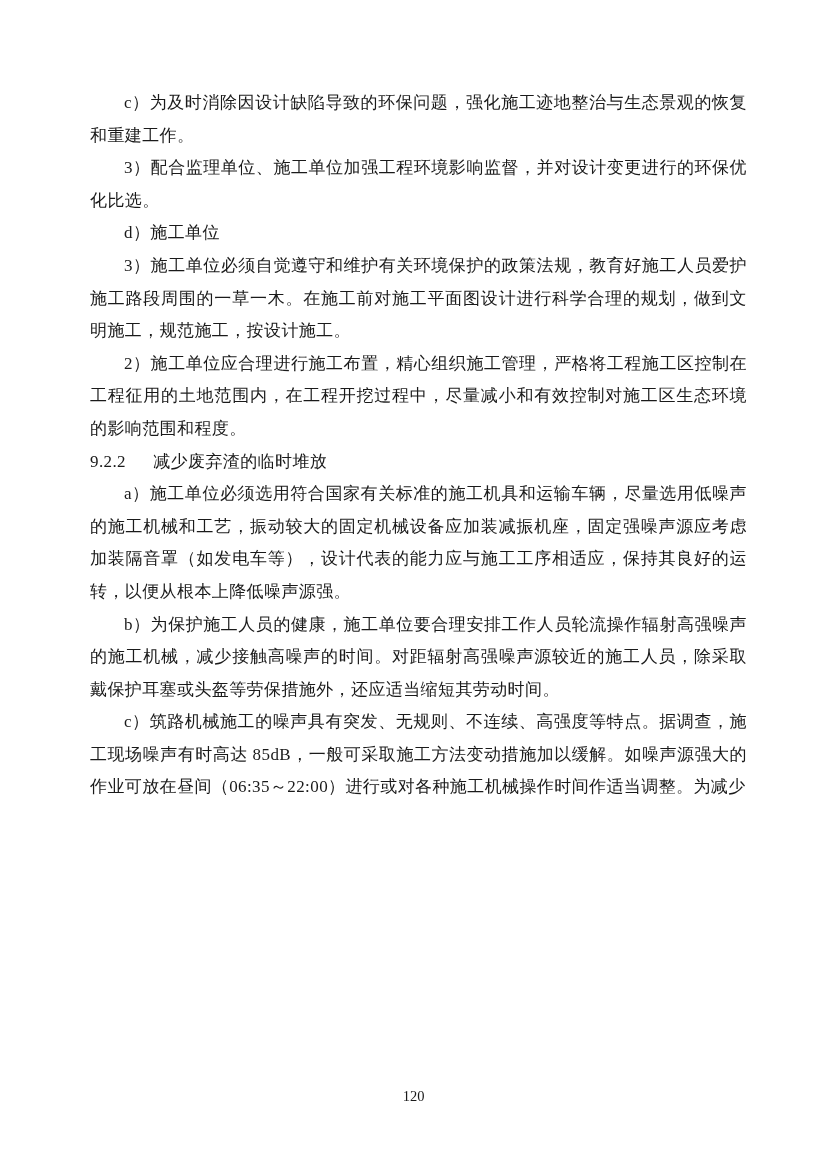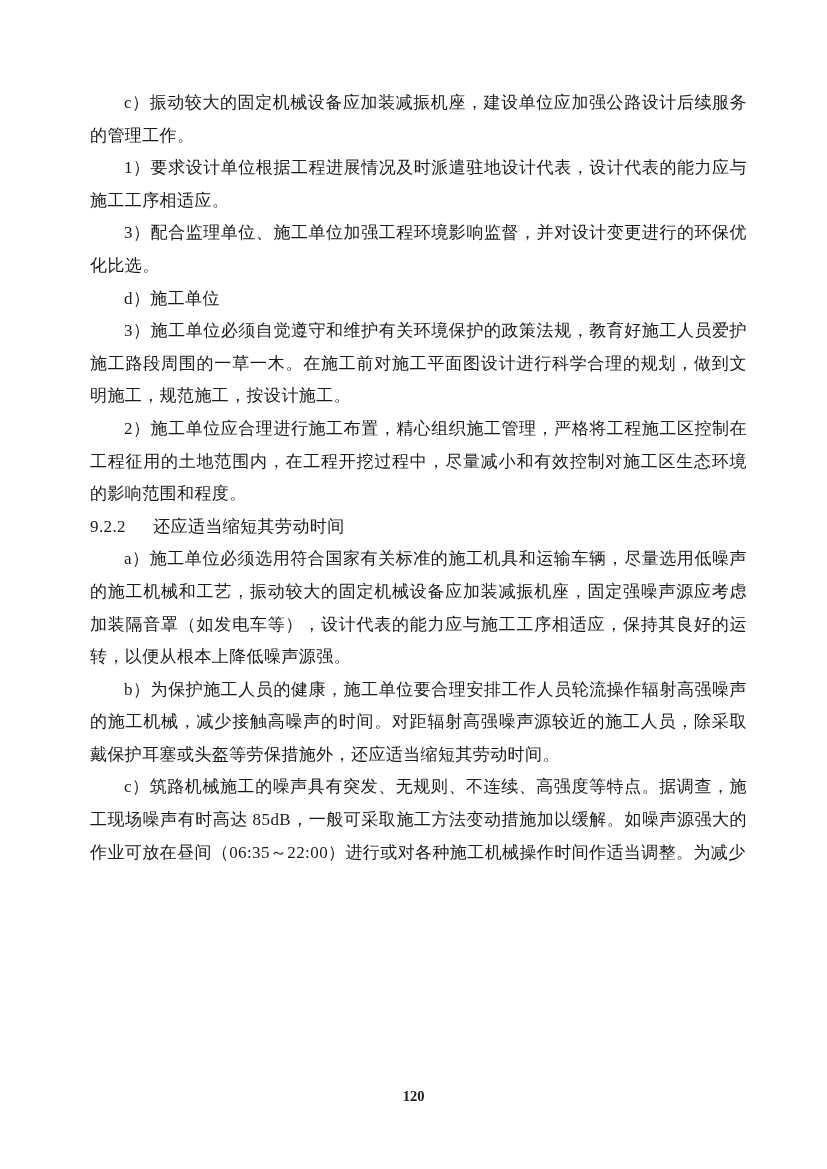--- a/index.html
+++ b/index.html
@@ -37,35 +37,33 @@
   }
   .heading-number { margin-right: 1.6em; }
   .page-number {
     position: absolute;
     top: 1088px;
     left: 0;
     width: 100%;
     text-align: center;
     font-size: 14.5px;
     color: #1a1a1a;
-    font-weight: bold;
   }
 </style>
 </head>
 <body>
 
 <div class="page">
   <div class="content">
-    <p class="para">c）振动较大的固定机械设备应加装减振机座，建设单位应加强公路设计后续服务的管理工作。</p>
-    <p class="para">1）要求设计单位根据工程进展情况及时派遣驻地设计代表，设计代表的能力应与施工工序相适应。</p>
+    <p class="para">c）为及时消除因设计缺陷导致的环保问题，强化施工迹地整治与生态景观的恢复和重建工作。</p>
     <p class="para">3）配合监理单位、施工单位加强工程环境影响监督，并对设计变更进行的环保优化比选。</p>
     <p class="para">d）施工单位</p>
     <p class="para">3）施工单位必须自觉遵守和维护有关环境保护的政策法规，教育好施工人员爱护施工路段周围的一草一木。在施工前对施工平面图设计进行科学合理的规划，做到文明施工，规范施工，按设计施工。</p>
     <p class="para">2）施工单位应合理进行施工布置，精心组织施工管理，严格将工程施工区控制在工程征用的土地范围内，在工程开挖过程中，尽量减小和有效控制对施工区生态环境的影响范围和程度。</p>
     <h2 class="heading">
-      <span class="heading-number">9.2.2</span><span>还应适当缩短其劳动时间</span>
+      <span class="heading-number">9.2.2</span><span>减少废弃渣的临时堆放</span>
     </h2>
     <p class="para">a）施工单位必须选用符合国家有关标准的施工机具和运输车辆，尽量选用低噪声的施工机械和工艺，振动较大的固定机械设备应加装减振机座，固定强噪声源应考虑加装隔音罩（如发电车等），设计代表的能力应与施工工序相适应，保持其良好的运转，以便从根本上降低噪声源强。</p>
     <p class="para">b）为保护施工人员的健康，施工单位要合理安排工作人员轮流操作辐射高强噪声的施工机械，减少接触高噪声的时间。对距辐射高强噪声源较近的施工人员，除采取戴保护耳塞或头盔等劳保措施外，还应适当缩短其劳动时间。</p>
     <p class="para">c）筑路机械施工的噪声具有突发、无规则、不连续、高强度等特点。据调查，施工现场噪声有时高达 85dB，一般可采取施工方法变动措施加以缓解。如噪声源强大的作业可放在昼间（06:35～22:00）进行或对各种施工机械操作时间作适当调整。为减少</p>
   </div>
   <div class="page-number">120</div>
 </div>
 
 </body></html>

